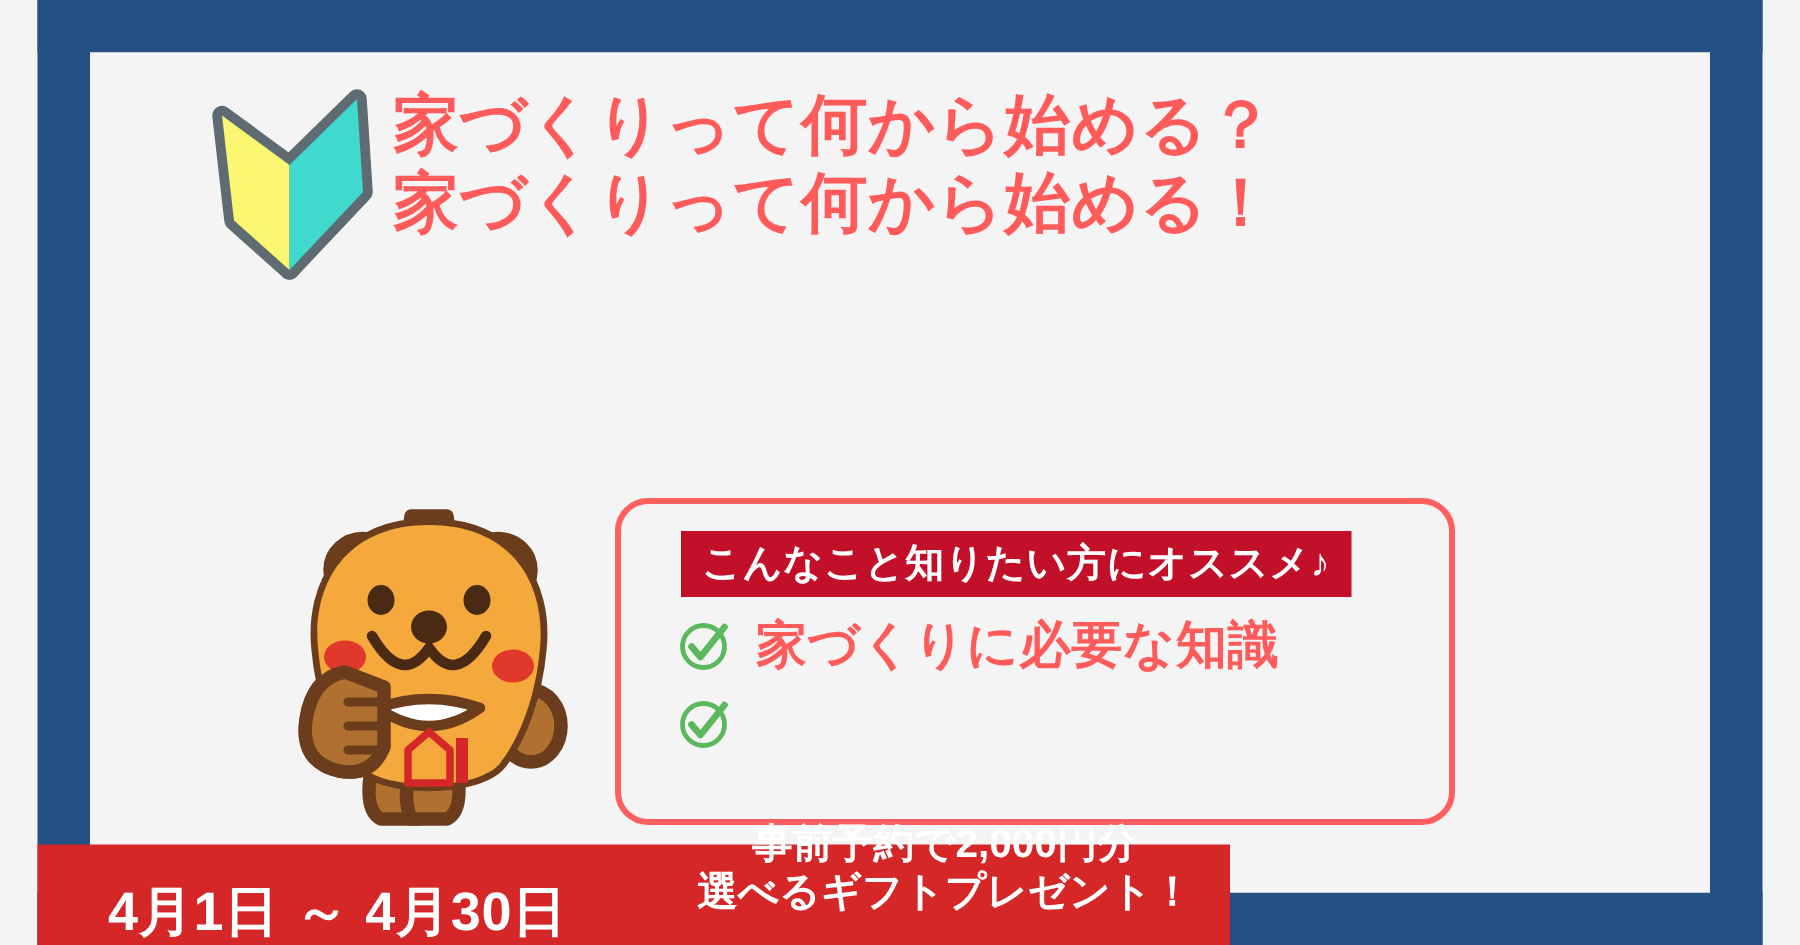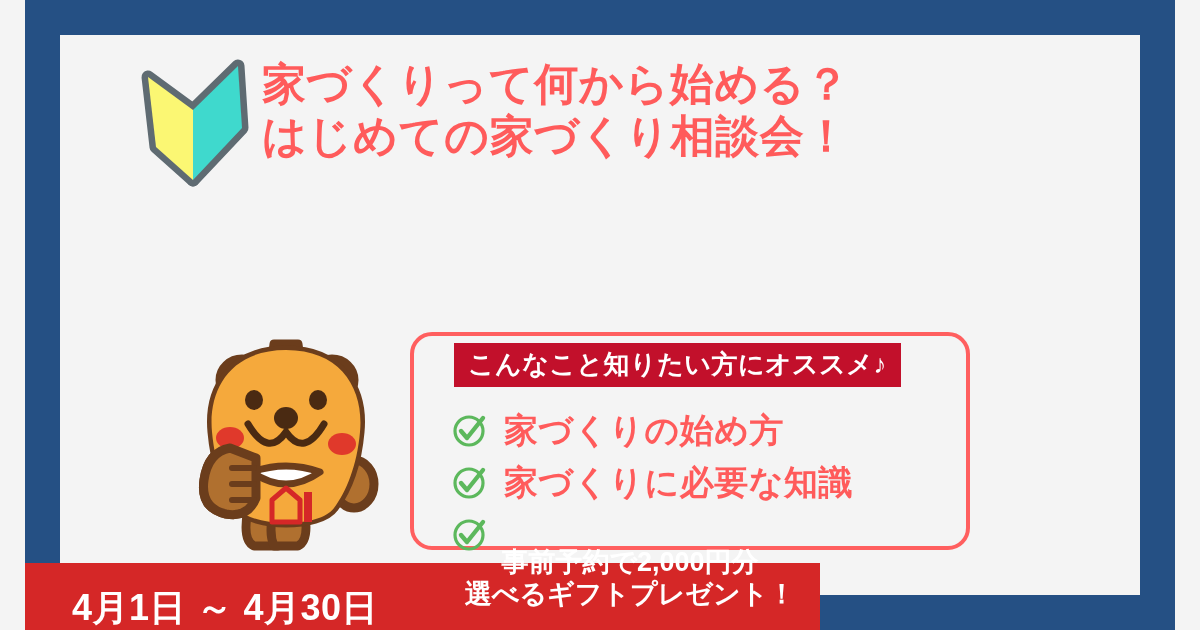--- a/index.html
+++ b/index.html
@@ -46,21 +46,21 @@
   .mascot{position:absolute;left:186px;top:332px;width:200px;height:228px;}
   .mascot svg{display:block;width:200px;height:228px;}
 
   
   .panel{
     position:absolute;left:410px;top:332px;width:560px;height:218px;
     border:4px solid #ff5f5f;border-radius:22px;background:transparent;
     box-sizing:border-box;
   }
   .panel-label{
-    position:absolute;left:40px;top:7px;
+    position:absolute;left:40px;top:18px;
     background:#c2102b;color:#ffffff;
     font-size:26px;font-weight:700;line-height:1;
     padding:8px 14px 10px 14px;white-space:nowrap;letter-spacing:.5px;
   }
   .checklist{position:absolute;left:36px;top:68px;right:10px;}
   .check-row{display:flex;align-items:center;height:52px;}
   .check-ico{width:40px;height:40px;flex:0 0 40px;margin-right:14px;}
   .check-ico svg{display:block;width:40px;height:40px;}
   .check-text{
     color:#ff5b5b;font-size:34px;font-weight:700;line-height:1;
@@ -98,21 +98,21 @@
         <path d="M20 25 L65 58 L65 128 L28 95 Z" fill="#fbf773"></path>
         <path d="M110 14 L65 58 L65 128 L114 76 Z" fill="#3fd9cd"></path>
       </g>
       <path d="M20 25 L65 58 L65 128 L28 95 Z" fill="#fbf773"></path>
       <path d="M110 14 L65 58 L65 128 L114 76 Z" fill="#3fd9cd"></path>
     </svg>
   </div>
 
   <div class="subhead">
     <div>家づくりって何から始める？</div>
-    <div>はじめての家づくり相談会！</div>
+    <div>家づくりって何から始める！</div>
   </div>
 
 
   <div class="mascot">
     <svg viewBox="0 0 200 228" xmlns="http://www.w3.org/2000/svg">
       <g stroke="#6b3d1c" stroke-width="9" stroke-linejoin="round" stroke-linecap="round">
 
         <path d="M88 12 L112 12 L116 44 L84 44 Z" fill="#c2102b"></path>
 
         <ellipse cx="56" cy="48" rx="22" ry="21" fill="#f5a93c"></ellipse>
@@ -152,29 +152,20 @@
 
       <path d="M86 168 l14 -12 l14 12 l0 22 l-28 0 Z" fill="none" stroke="#d52727" stroke-width="5" stroke-linejoin="round"></path>
       <path d="M118 160 l8 0 l0 30 l-8 0 Z" fill="#d52727"></path>
     </svg>
   </div>
 
   <div class="panel">
     <div class="panel-label">こんなこと知りたい方にオススメ♪</div>
     <div class="checklist">
 
-      <div class="check-row">
-        <span class="check-ico">
-          <svg viewBox="0 0 40 40" xmlns="http://www.w3.org/2000/svg">
-            <circle cx="19" cy="21" r="14" fill="none" stroke="#5cb85c" stroke-width="3.2"></circle>
-            <path d="M11 21 L17 28 L33 8" fill="none" stroke="#5cb85c" stroke-width="4.4" stroke-linecap="round" stroke-linejoin="round"></path>
-          </svg>
-        </span>
-        <span class="check-text">家づくりの始め方</span>
-      </div>
 
       <div class="check-row">
         <span class="check-ico">
           <svg viewBox="0 0 40 40" xmlns="http://www.w3.org/2000/svg">
             <circle cx="19" cy="21" r="14" fill="none" stroke="#5cb85c" stroke-width="3.2"></circle>
             <path d="M11 21 L17 28 L33 8" fill="none" stroke="#5cb85c" stroke-width="4.4" stroke-linecap="round" stroke-linejoin="round"></path>
           </svg>
         </span>
         <span class="check-text">家づくりに必要な知識</span>
       </div>

